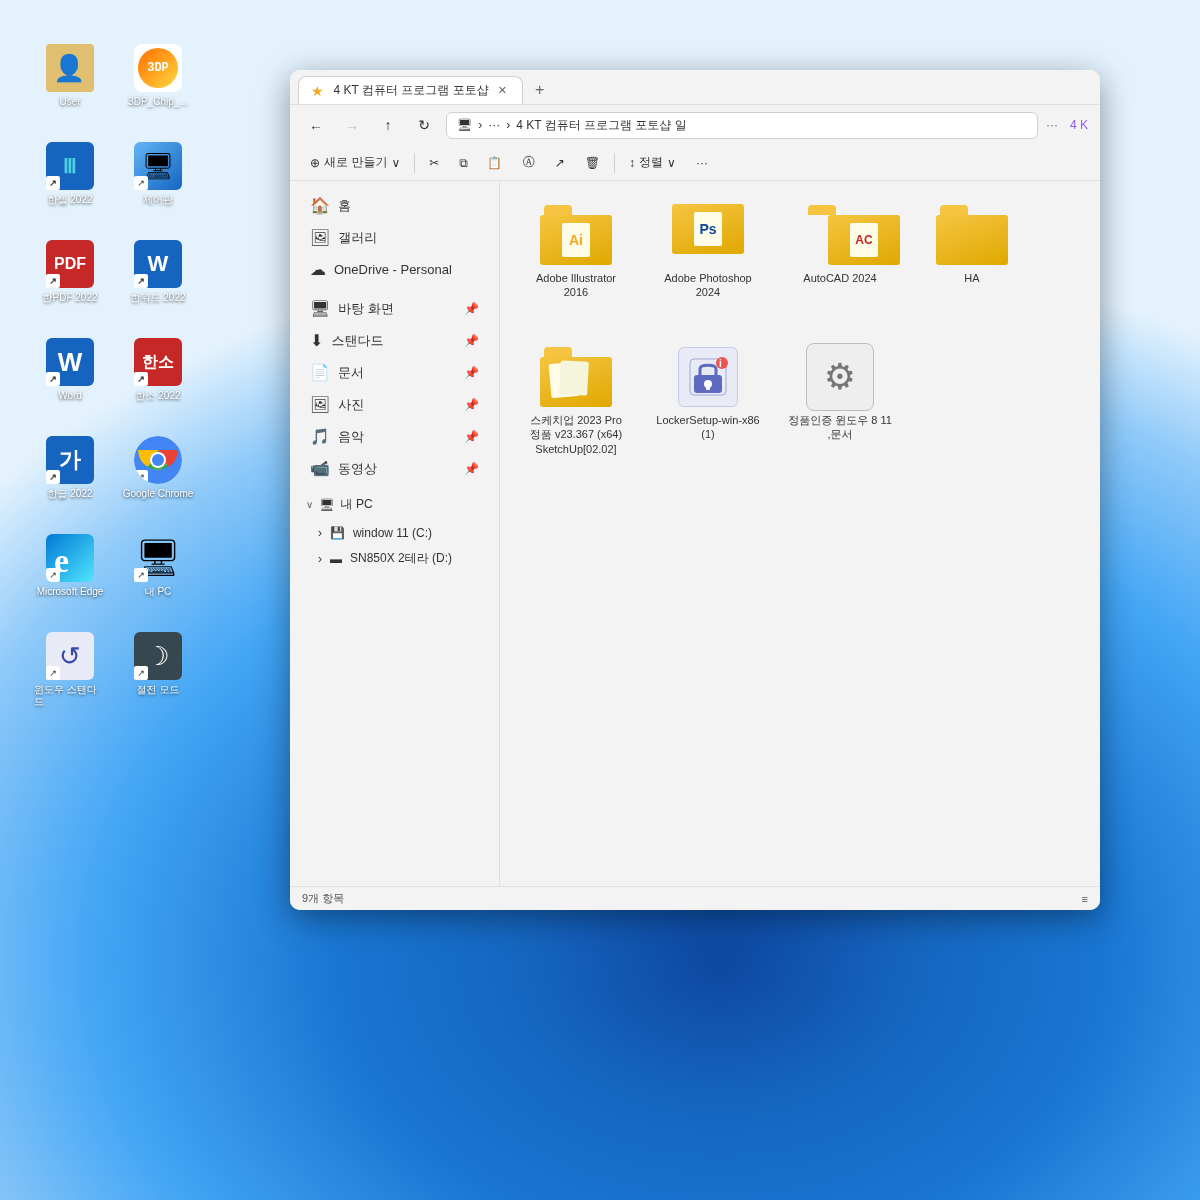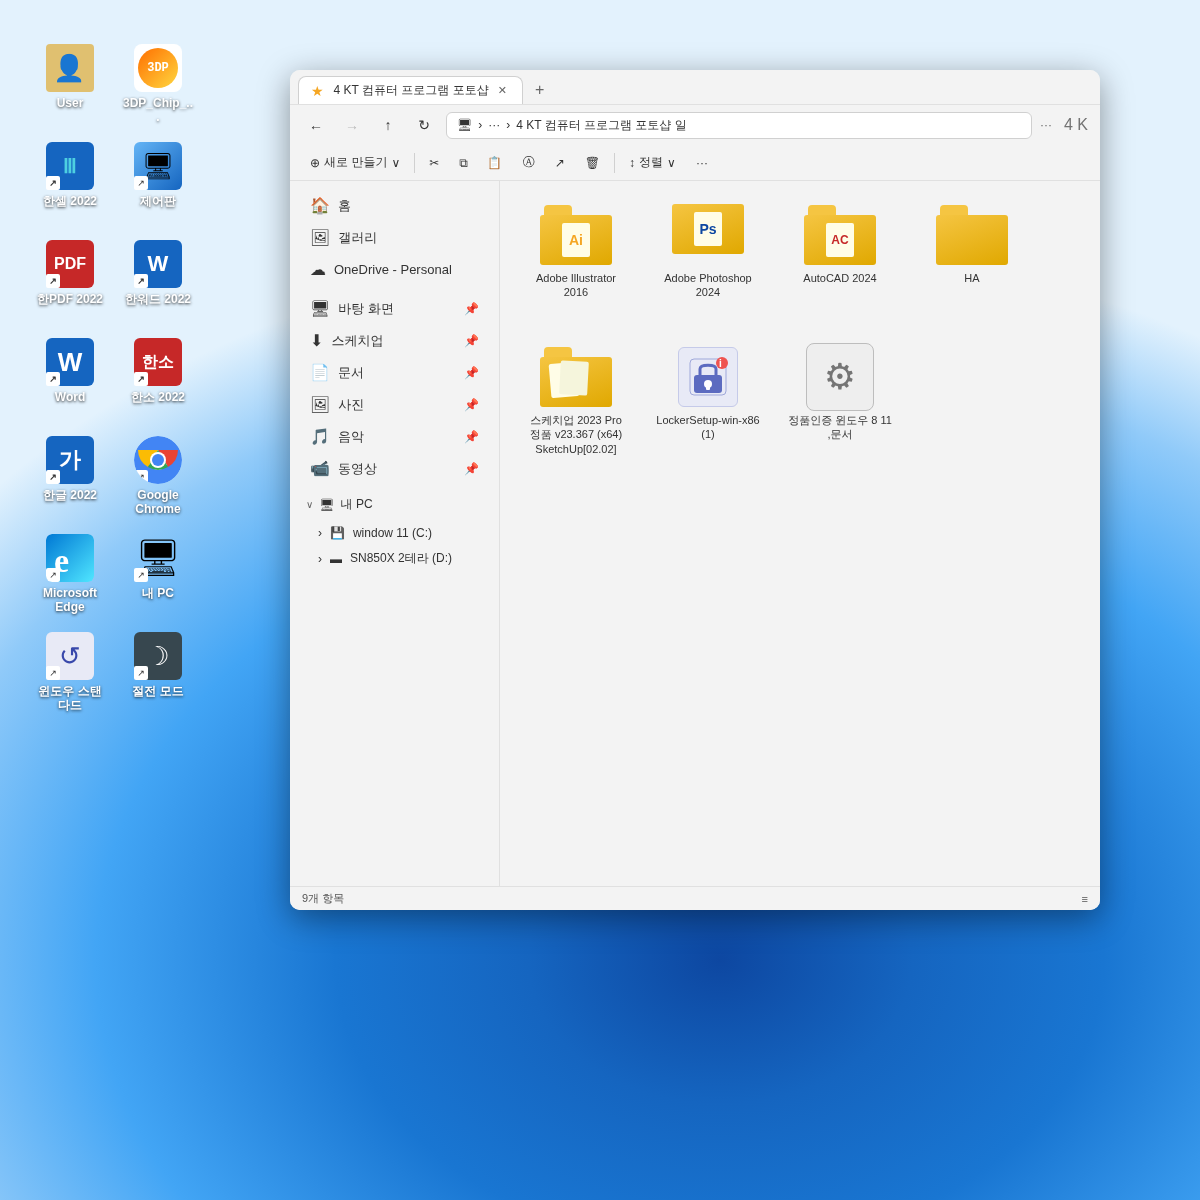--- a/index.html
+++ b/index.html
@@ -51,28 +51,27 @@
       height: 48px;
       border-radius: 8px;
       display: flex;
       align-items: center;
       justify-content: center;
       font-size: 22px;
       position: relative;
     }
 
     .icon-label {
-      font-size: 12px;
+      font-size: 10px;
       color: white;
-      text-align: center;
+      text-align: left;
       text-shadow: 0 1px 3px rgba(0,0,0,0.8);
       line-height: 1.2;
       word-break: break-word;
       max-width: 76px;
-      font-weight: bold;
     }
 
     
     .shortcut-arrow {
       position: absolute;
       bottom: 0;
       left: 0;
       width: 14px;
       height: 14px;
       background: white;
@@ -577,21 +576,21 @@
     <button class="nav-btn">↑</button>
     <button class="nav-btn">↻</button>
     <div class="address-bar">
       <span>🖥</span>
       <span> › </span>
       <span> ··· </span>
       <span> › </span>
       <span class="address-text">4 KT 컴퓨터 프로그램 포토샵 일</span>
     </div>
     <span style="font-size:12px; color:#666;">···</span>
-    <span style="font-size:16px; color:#737373; margin-left:4px;">4 K</span>
+    <span style="font-size:12px; color:#8b5cf6; margin-left:4px;">4 K</span>
   </div>
 
   <div class="toolbar">
     <button class="toolbar-btn">
       <span>⊕</span>
       <span>새로 만들기</span>
       <span>∨</span>
     </button>
     <div class="toolbar-sep"></div>
     <button class="toolbar-btn">
@@ -640,21 +639,21 @@
       </div>
 
       <div class="sidebar-section">
         <div class="sidebar-item">
           <span class="sidebar-icon">🖥</span>
           <span>바탕 화면</span>
           <span class="sidebar-pin">📌</span>
         </div>
         <div class="sidebar-item">
           <span class="sidebar-icon">⬇</span>
-          <span>스케치업</span>
+          <span>스탠다드</span>
           <span class="sidebar-pin">📌</span>
         </div>
         <div class="sidebar-item">
           <span class="sidebar-icon">📄</span>
           <span>문서</span>
           <span class="sidebar-pin">📌</span>
         </div>
         <div class="sidebar-item">
           <span class="sidebar-icon">🖼</span>
           <span>사진</span>
@@ -711,21 +710,21 @@
           <div class="folder-body" style="background: linear-gradient(160deg, #f5c542, #e0a800); position:absolute; bottom:11px; width:72px; height:50px; border-radius:3px;">
             <div style="position:absolute; top:8px; left:50%; transform:translateX(-50%); width:28px; height:34px; background:#fffde7; border-radius:2px; display:flex; align-items:center; justify-content:center; color:#0d47a1; font-size:14px; font-weight:bold;">Ps</div>
           </div>
         </div>
         <span class="file-name">Adobe Photoshop 2024</span>
       </div>
 
       <div class="file-item">
         <div class="folder-icon">
           <div class="folder-tab" style="background:#f5c542;"></div>
-          <div class="folder-body" style="background: linear-gradient(160deg, #f5c542, #e0a800); position:absolute; bottom:0; width:72px; height:50px; border-radius:3px;">
+          <div class="folder-body" style="background: linear-gradient(160deg, #f5c542, #e0a800); position:absolute; bottom:0; width:72px; height:50px; border-radius:3px;margin-left:24px;">
             <div style="position:absolute; top:8px; left:50%; transform:translateX(-50%); width:28px; height:34px; background:#fffde7; border-radius:2px; display:flex; align-items:center; justify-content:center; color:#c62828; font-size:12px; font-weight:bold;">AC</div>
           </div>
         </div>
         <span class="file-name">AutoCAD 2024</span>
       </div>
 
       <div class="file-item">
         <div class="folder-icon">
           <div class="folder-tab" style="background:#f5c542;"></div>
           <div class="folder-body" style="background: linear-gradient(160deg, #f5c542, #e0a800); position:absolute; bottom:0; width:72px; height:50px; border-radius:3px;">

